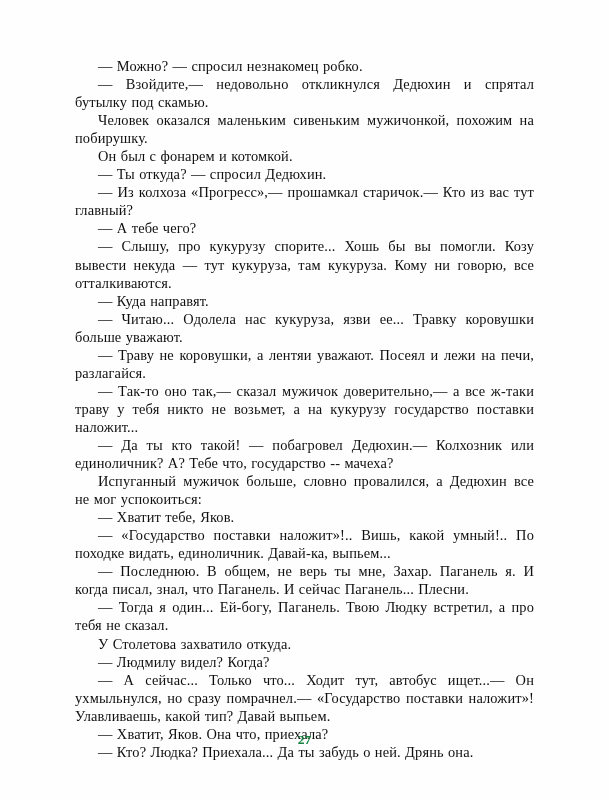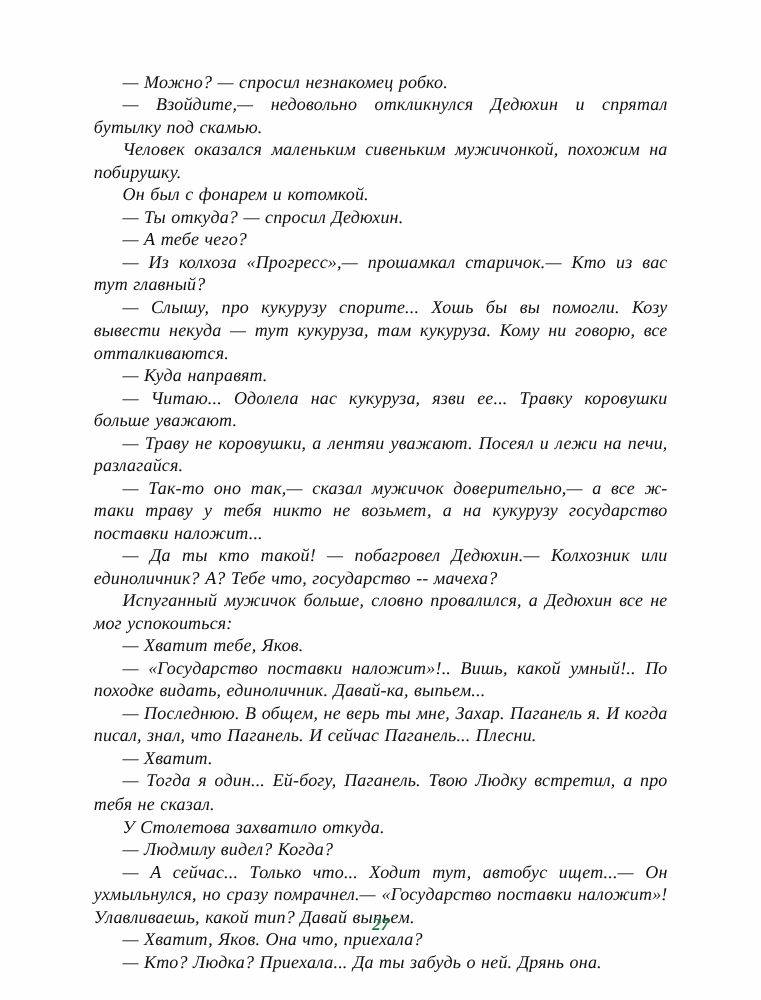--- a/index.html
+++ b/index.html
@@ -13,21 +13,20 @@
     font-family: "Liberation Serif", "DejaVu Serif", serif;
     color: #111111;
     overflow: hidden;
   }
 
   .page {
     position: relative;
     width: 507px;
     height: 800px;
     background: #fefefe;
-    font-style: italic;
   }
 
   .text-block {
     position: absolute;
     left: 75px;
     top: 57px;
     width: 459px;
   }
 
   .para {
@@ -64,33 +63,32 @@
 <body>
 
 <div class="page">
 
   <div class="text-block">
       <p class="para">— Можно? — спросил незнакомец робко.</p>
       <p class="para">— Взойдите,— недовольно откликнулся Дедюхин и спрятал бутылку под скамью.</p>
       <p class="para">Человек оказался маленьким сивеньким мужичонкой, похожим на побирушку.</p>
       <p class="para">Он был с фонарем и котомкой.</p>
       <p class="para">— Ты откуда? — спросил Дедюхин.</p>
+      <p class="para">— Из колхоза «Прогресс»,— прошамкал старичок.— Кто из вас тут главный?</p>
       <p class="para">— А тебе чего?</p>
-      <p class="para">— Из колхоза «Прогресс»,— прошамкал старичок.— Кто из вас тут главный?</p>
       <p class="para">— Слышу, про кукурузу спорите... Хошь бы вы помогли. Козу вывести некуда — тут кукуруза, там кукуруза. Кому ни говорю, все отталкиваются.</p>
       <p class="para">— Куда направят.</p>
       <p class="para">— Читаю... Одолела нас кукуруза, язви ее... Травку коровушки больше уважают.</p>
       <p class="para">— Траву не коровушки, а лентяи уважают. Посеял и лежи на печи, разлагайся.</p>
       <p class="para">— Так-то оно так,— сказал мужичок доверительно,— а все ж-таки траву у тебя никто не возьмет, а на кукурузу государство поставки наложит...</p>
       <p class="para">— Да ты кто такой! — побагровел Дедюхин.— Колхозник или единоличник? А? Тебе что, государство -- мачеха?</p>
       <p class="para">Испуганный мужичок больше, словно провалился, а Дедюхин все не мог успокоиться:</p>
       <p class="para">— Хватит тебе, Яков.</p>
       <p class="para">— «Государство поставки наложит»!.. Вишь, какой умный!.. По походке видать, единоличник. Давай-ка, выпьем...</p>
       <p class="para">— Последнюю. В общем, не верь ты мне, Захар. Паганель я. И когда писал, знал, что Паганель. И сейчас Паганель... Плесни.</p>
-      <p class="para">— Хватит.</p>
       <p class="para">— Тогда я один... Ей-богу, Паганель. Твою Людку встретил, а про тебя не сказал.</p>
       <p class="para">У Столетова захватило откуда.</p>
       <p class="para">— Людмилу видел? Когда?</p>
       <p class="para">— А сейчас... Только что... Ходит тут, автобус ищет...— Он ухмыльнулся, но сразу помрачнел.— «Государство поставки наложит»! Улавливаешь, какой тип? Давай выпьем.</p>
       <p class="para">— Хватит, Яков. Она что, приехала?</p>
       <p class="para">— Кто? Людка? Приехала... Да ты забудь о ней. Дрянь она.</p>
     </div>
 
   <div class="page-number">27</div>
 

